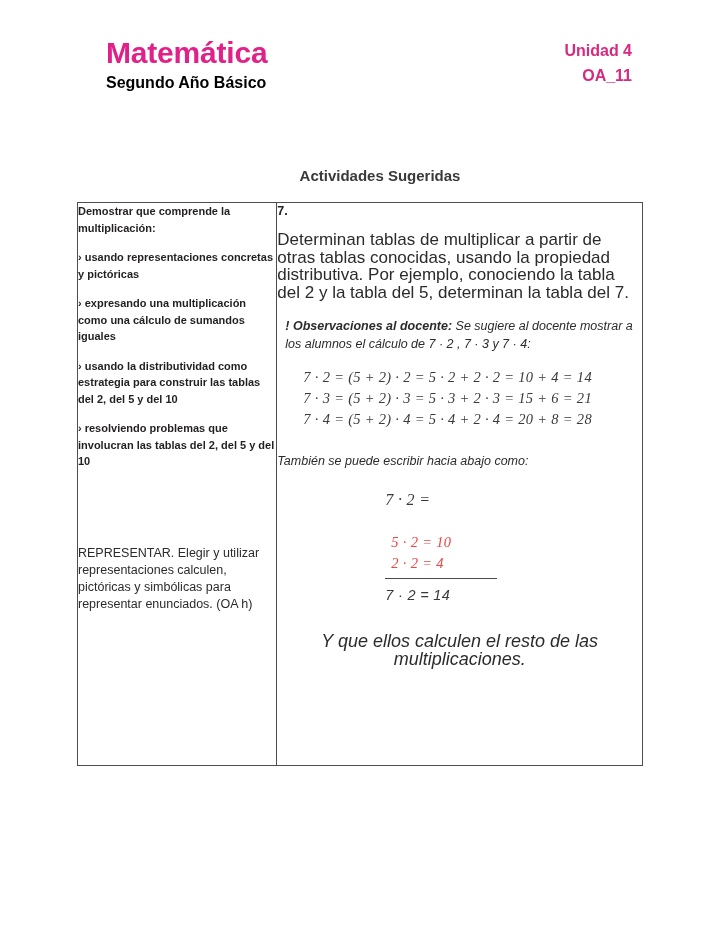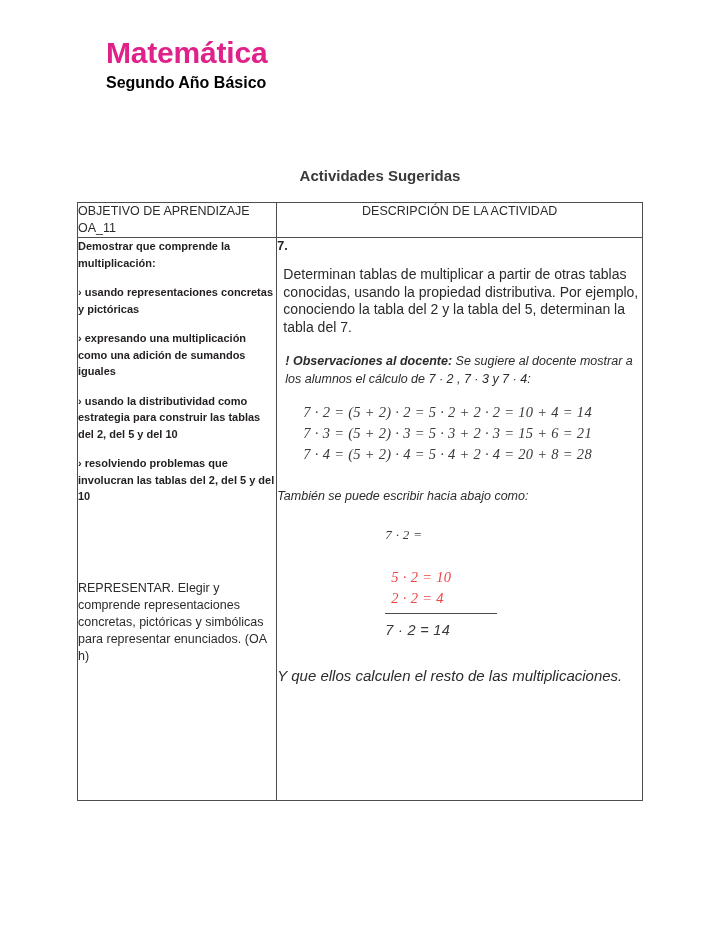--- a/index.html
+++ b/index.html
@@ -147,25 +147,25 @@
 
   
   .num-label {
     font-size: 12.5px;
     font-weight: bold;
     line-height: 17px;
     color: #231f20;
     margin: 0 0 11px 0;
   }
   .desc-para {
-    font-size: 14px;
+    font-size: 17px;
     font-weight: normal;
     line-height: 17.5px;
     color: #2b2b2b;
-    margin: 0 0 16px 6px;
+    margin: 0 0 16px 0;
   }
   .obs-para {
     font-size: 12.5px;
     font-style: italic;
     line-height: 18px;
     color: #2b2b2b;
     margin: 0 0 14px 8px;
   }
   .obs-para b {
     font-weight: bold;
@@ -195,21 +195,21 @@
     margin: 22px 0 0 0;
   }
 
   .vert-wrap {
     margin: 20px 0 0 0;
     padding-left: 108px;
   }
   .vert-head {
     font-family: "Liberation Serif", serif;
     font-style: italic;
-    font-size: 13px;
+    font-size: 16px;
     line-height: 20px;
     color: #3a3a3a;
     letter-spacing: 0.3px;
     white-space: nowrap;
   }
   .vert-stack {
     margin-top: 22px;
     display: inline-block;
   }
   .vert-row {
@@ -231,61 +231,62 @@
     font-family: Liberation Sans, sans-serif;
     font-style: italic;
     font-size: 14.5px;
     line-height: 21px;
     color: #3a3a3a;
     letter-spacing: 0.3px;
     white-space: nowrap;
   }
 
   .closing {
-    font-size: 15px;
+    font-size: 18px;
     font-style: italic;
     line-height: 18px;
     color: #2b2b2b;
     margin: 26px 0 0 0;
+    text-align: center;
   }
 </style>
 </head>
 <body>
 
 <div class="page">
 
   <div class="header">
     <div class="header-left">
       <div class="doc-title">Matemática</div>
       <div class="doc-subtitle">Segundo Año Básico</div>
+    </div>
+    <div class="header-right">
+      <div class="unit-line">Unidad 4</div>
+      <div class="oa-line">OA_11</div>
     </div>
   </div>
 
   <div class="section-title">Actividades Sugeridas</div>
 
   <table class="act-table">
     <colgroup>
       <col class="col-obj">
       <col class="col-desc">
     </colgroup>
     <tbody>
       <tr>
-        <td class="th-obj">OBJETIVO DE APRENDIZAJE OA_11</td>
-        <td class="th-desc">DESCRIPCIÓN DE LA ACTIVIDAD</td>
-      </tr>
-      <tr>
 
         <td class="cell-obj">
           <p class="obj-strong">Demostrar que comprende la multiplicación:</p>
           <p class="obj-strong">› usando representaciones concretas y pictóricas</p>
-          <p class="obj-strong">› expresando una multiplicación como una adición de sumandos iguales</p>
+          <p class="obj-strong">› expresando una multiplicación como una cálculo de sumandos iguales</p>
           <p class="obj-strong">› usando la distributividad como estrategia para construir las tablas del 2, del 5 y del 10</p>
           <p class="obj-strong">› resolviendo problemas que involucran las tablas del 2, del 5 y del 10</p>
           <div class="obj-gap"></div>
-          <p class="obj-plain">REPRESENTAR. Elegir y comprende representaciones concretas, pictóricas y simbólicas para representar enunciados. (OA h)</p>
+          <p class="obj-plain">REPRESENTAR. Elegir y utilizar representaciones calculen, pictóricas y simbólicas para representar enunciados. (OA h)</p>
         </td>
 
         <td class="cell-desc">
           <p class="num-label">7.</p>
           <p class="desc-para">Determinan tablas de multiplicar a partir de otras tablas conocidas, usando la propiedad distributiva. Por ejemplo, conociendo la tabla del 2 y la tabla del 5, determinan la tabla del 7.</p>
 
           <p class="obs-para"><b>! Observaciones al docente:</b><span> Se sugiere al docente mostrar a los alumnos el cálculo de 7 · 2 ,  7 · 3 y 7 · 4:</span></p>
 
           <div class="math-block">
             <div class="math-line">7 · 2 = (5 + 2) · 2 = 5 · 2 + 2 · 2 = 10 + 4 = 14</div>

